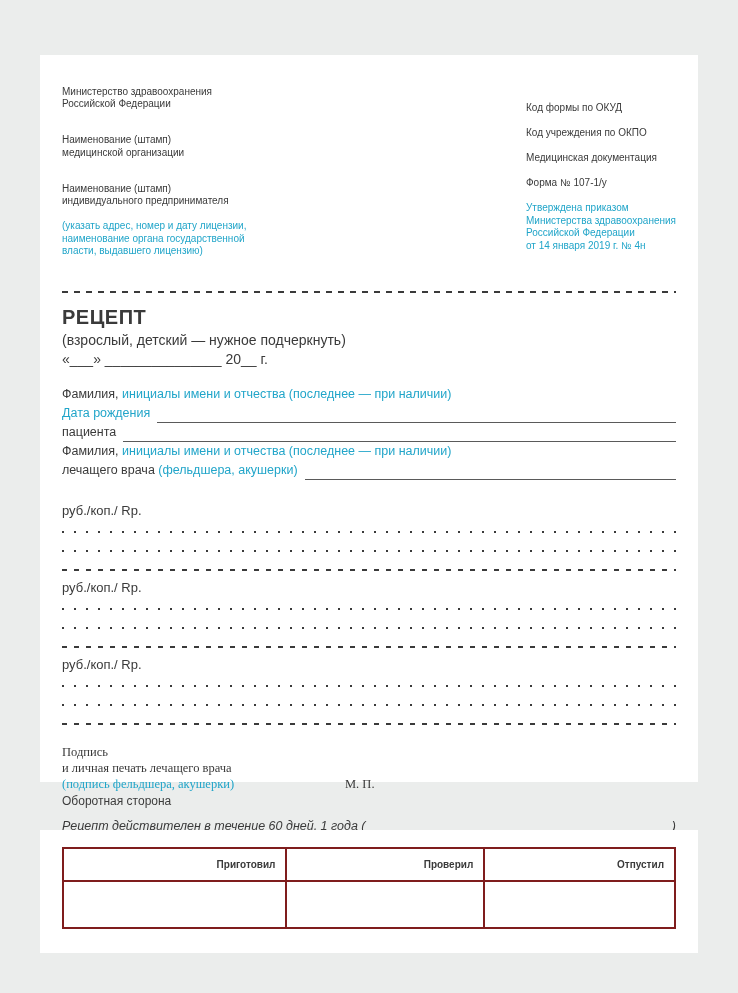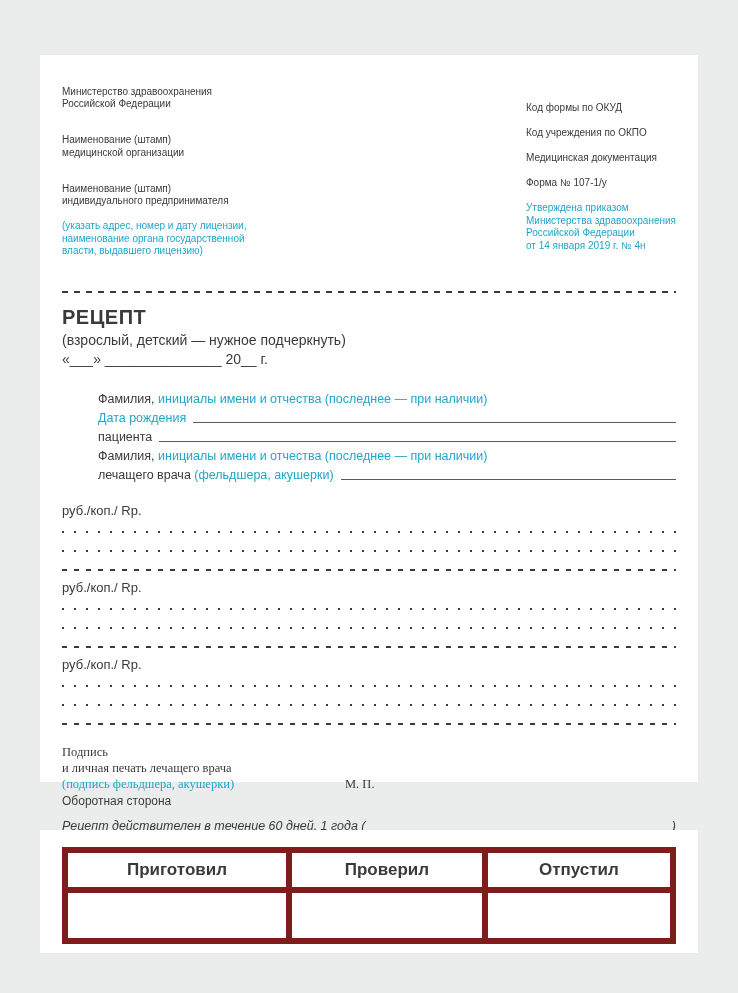--- a/index.html
+++ b/index.html
@@ -89,24 +89,22 @@
     font-size: 14px;
   }
 
   
   .fields {
     margin-top: 20px;
     font-size: 12.5px;
   }
   .frow {
     display: flex;
-    align-items: flex-end;
     height: 19px;
     white-space: pre;
-    margin-left: 36px;
   }
   .fill {
     flex: 1;
     border-bottom: 1px solid #5a5a5a;
     margin: 0 0 2px 7px;
     min-width: 20px;
   }
 
   
   .rp-area { margin-top: 21px; }
@@ -159,23 +157,23 @@
     left: 62px;
     top: 794px;
     font-size: 12px;
     color: #3d3d3d;
   }
   table.back-table {
     width: 100%;
     border-collapse: collapse;
   }
   .back-table th, .back-table td {
-    border: 6px solid #7f1d1d;
-    font-size: 17px;
-    text-align: center;
+    border: 2px solid #7f1d1d;
+    font-size: 10px;
+    text-align: right;
     padding: 7px 10px;
   }
   .back-table th {
     font-weight: bold;
     height: 17px;
   }
   .back-table td {
     height: 31px;
   }
 </style>

